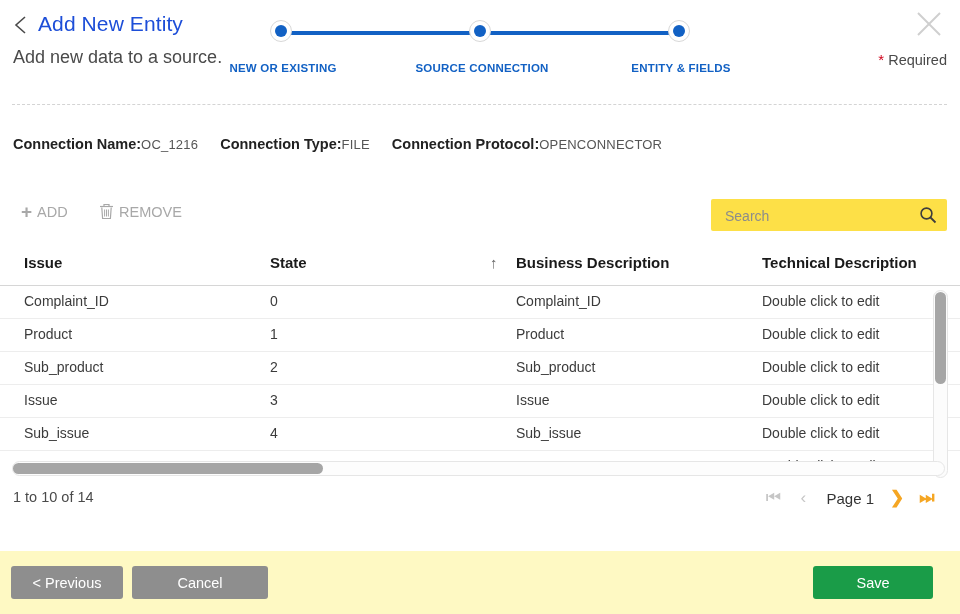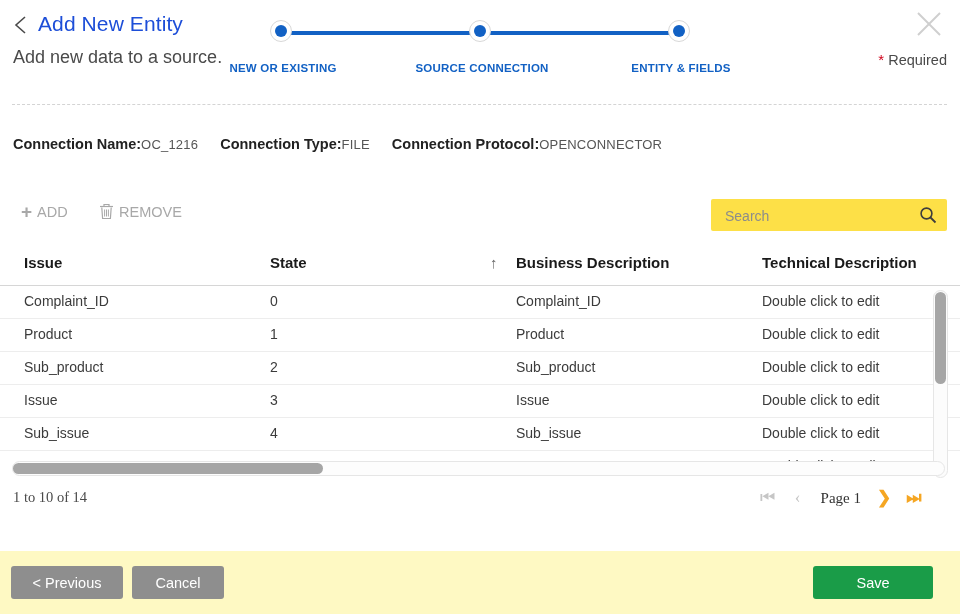--- a/index.html
+++ b/index.html
@@ -316,24 +316,23 @@
     width: 310px;
     height: 11px;
     background: #a6a6a6;
     border-radius: 6px;
   }
 
   
   .pagination {
     position: absolute;
     left: 0;
-    right: 13px;
+    right: 0;
     top: 481px;
     height: 36px;
-    font-family: Liberation Serif, serif;
   }
   .page-status {
     position: absolute;
     left: 13px;
     top: 8px;
     font-size: 14.5px;
     color: #4a4a4a;
     white-space: nowrap;
   }
   .pager {
@@ -375,21 +374,21 @@
     height: 33px;
     border: none;
     border-radius: 3px;
     font-family: "Liberation Sans", sans-serif;
     font-size: 14.5px;
     color: #ffffff;
     cursor: pointer;
     padding: 0;
   }
   .btn-prev   { left: 11px;  width: 112px; background: #8e8e8e; }
-  .btn-cancel { left: 132px; width: 92px; background: #8e8e8e; }
+  .btn-cancel { left: 132px; width: 136px; background: #8e8e8e; }
   .btn-save   { right: 27px; width: 120px; background: #1a9c48; }
 </style>
 </head>
 <body>
 
 <div class="header">
 
   <div class="back-chevron">
     <svg width="18" height="22" viewBox="0 0 18 22">
       <polyline points="13,3 4,11 13,19" fill="none" stroke="#4a4a4a" stroke-width="1.6"></polyline>

